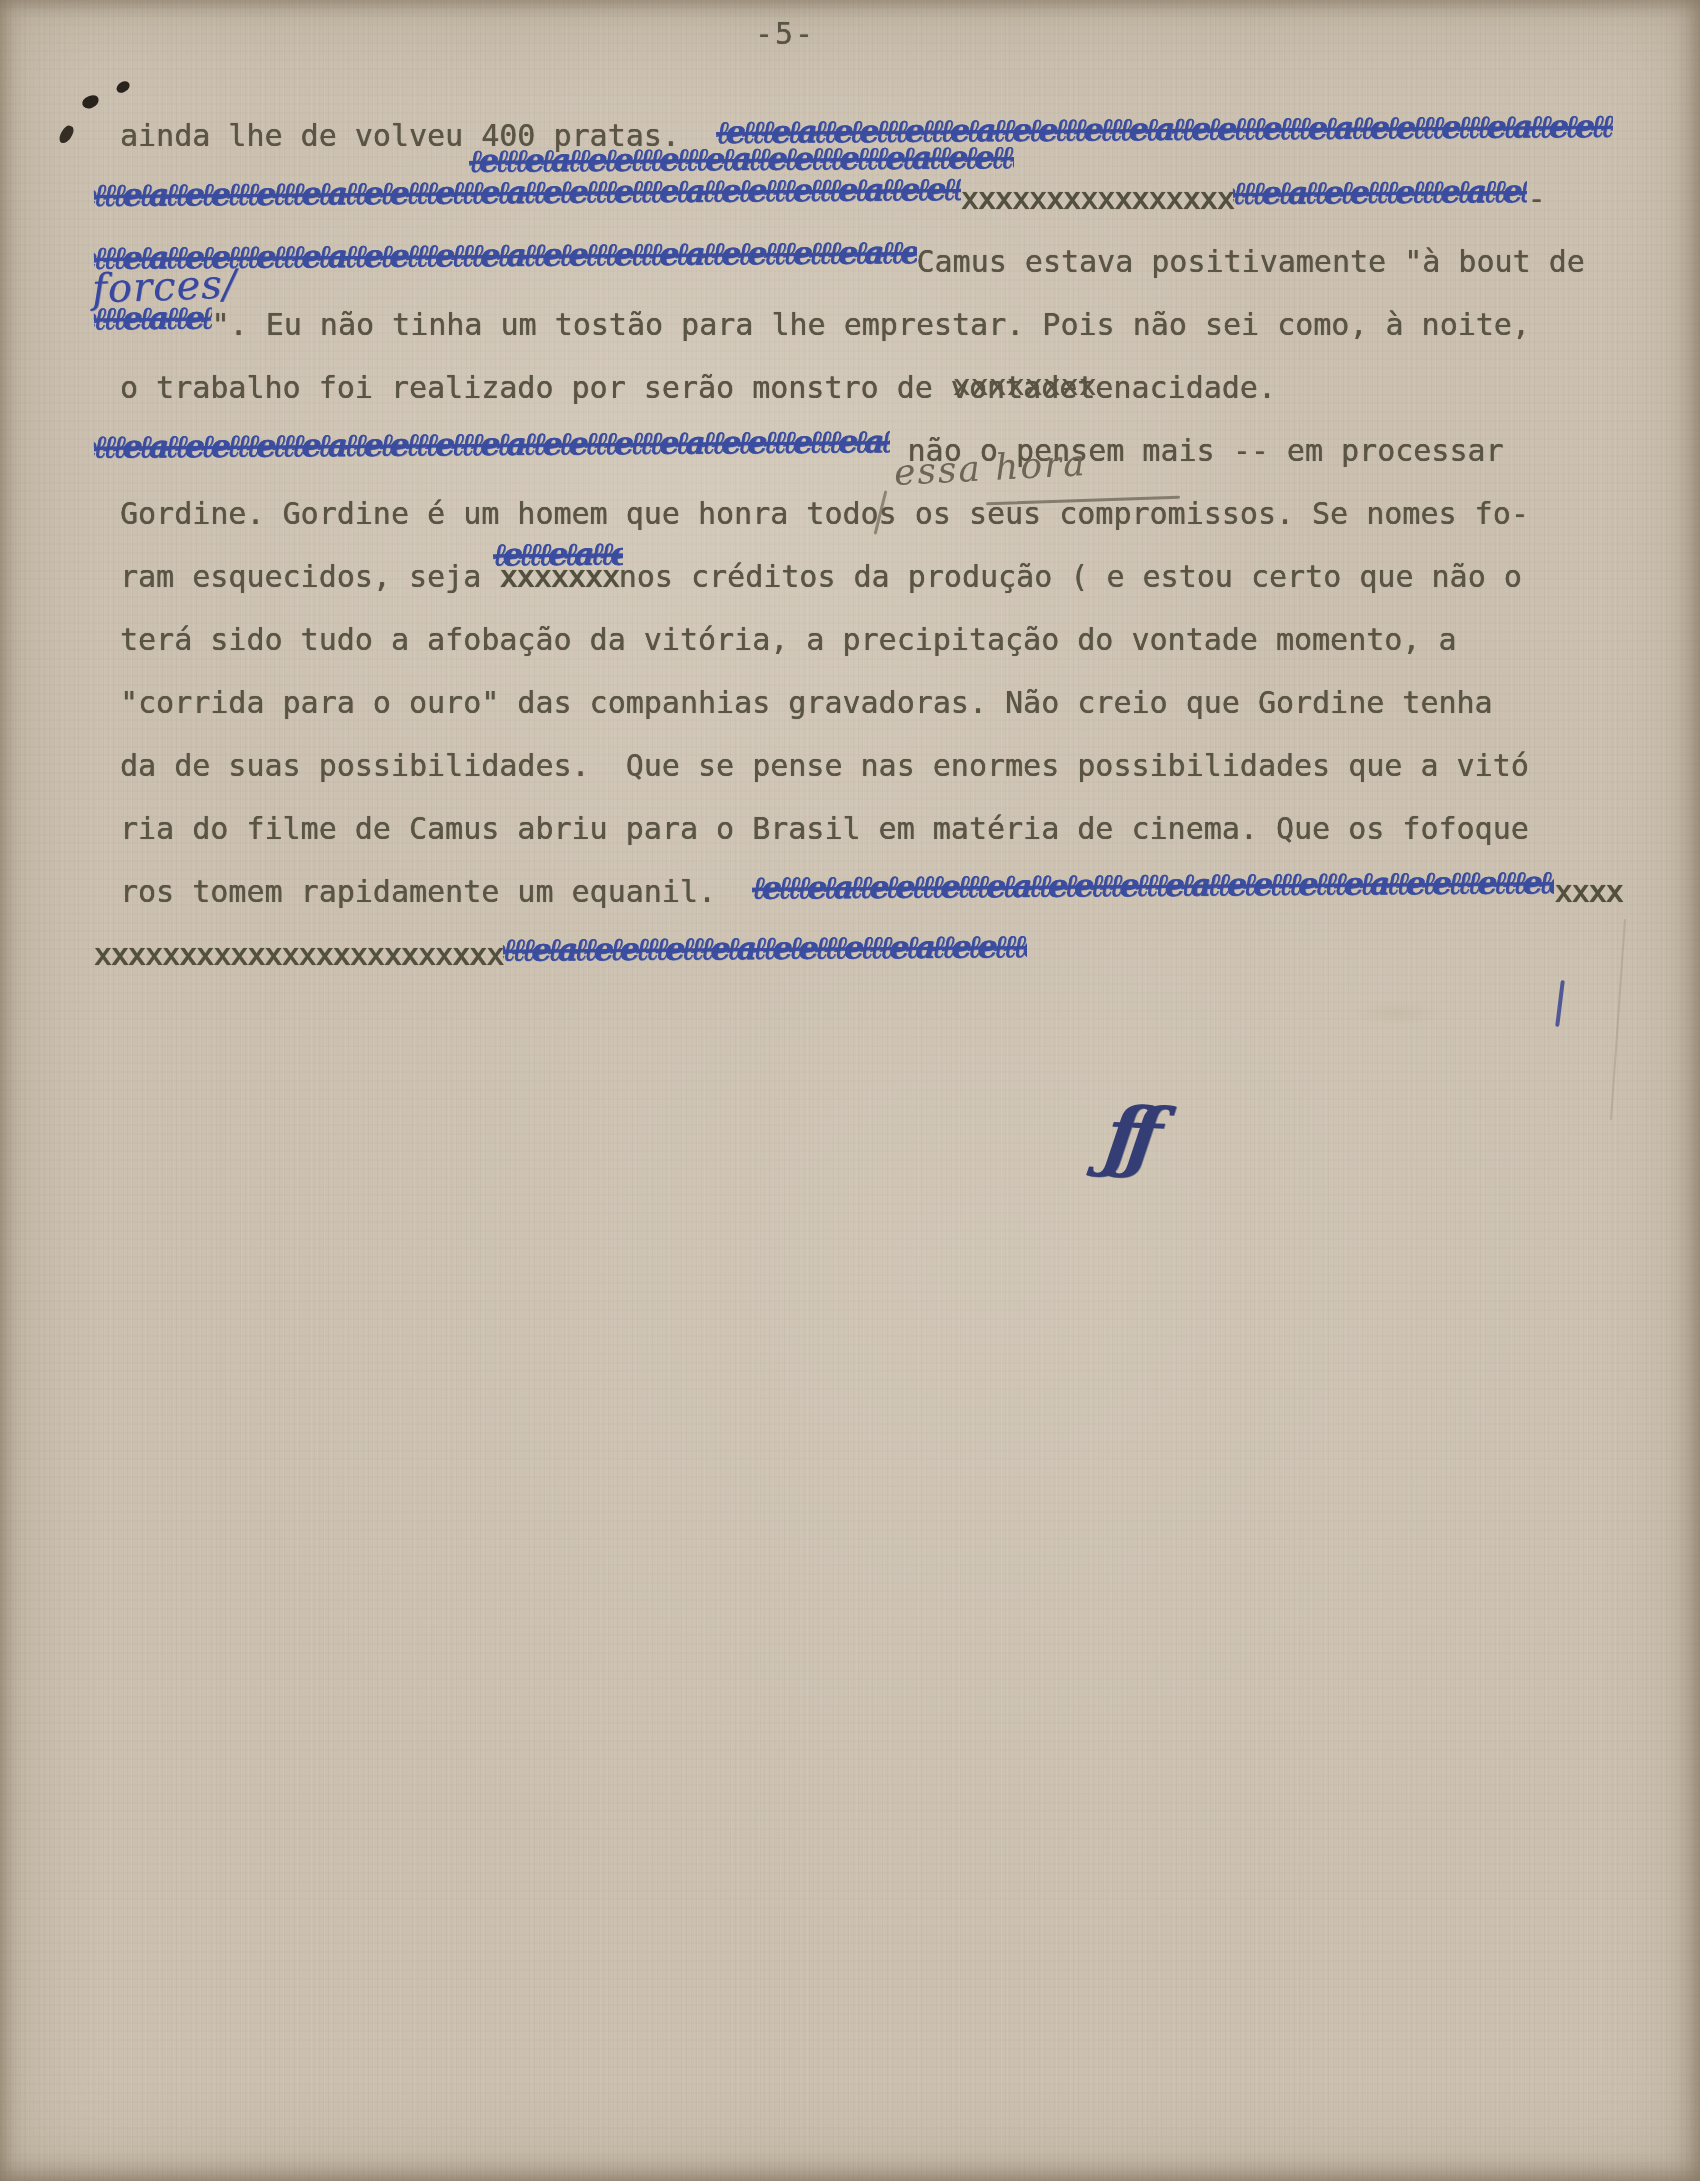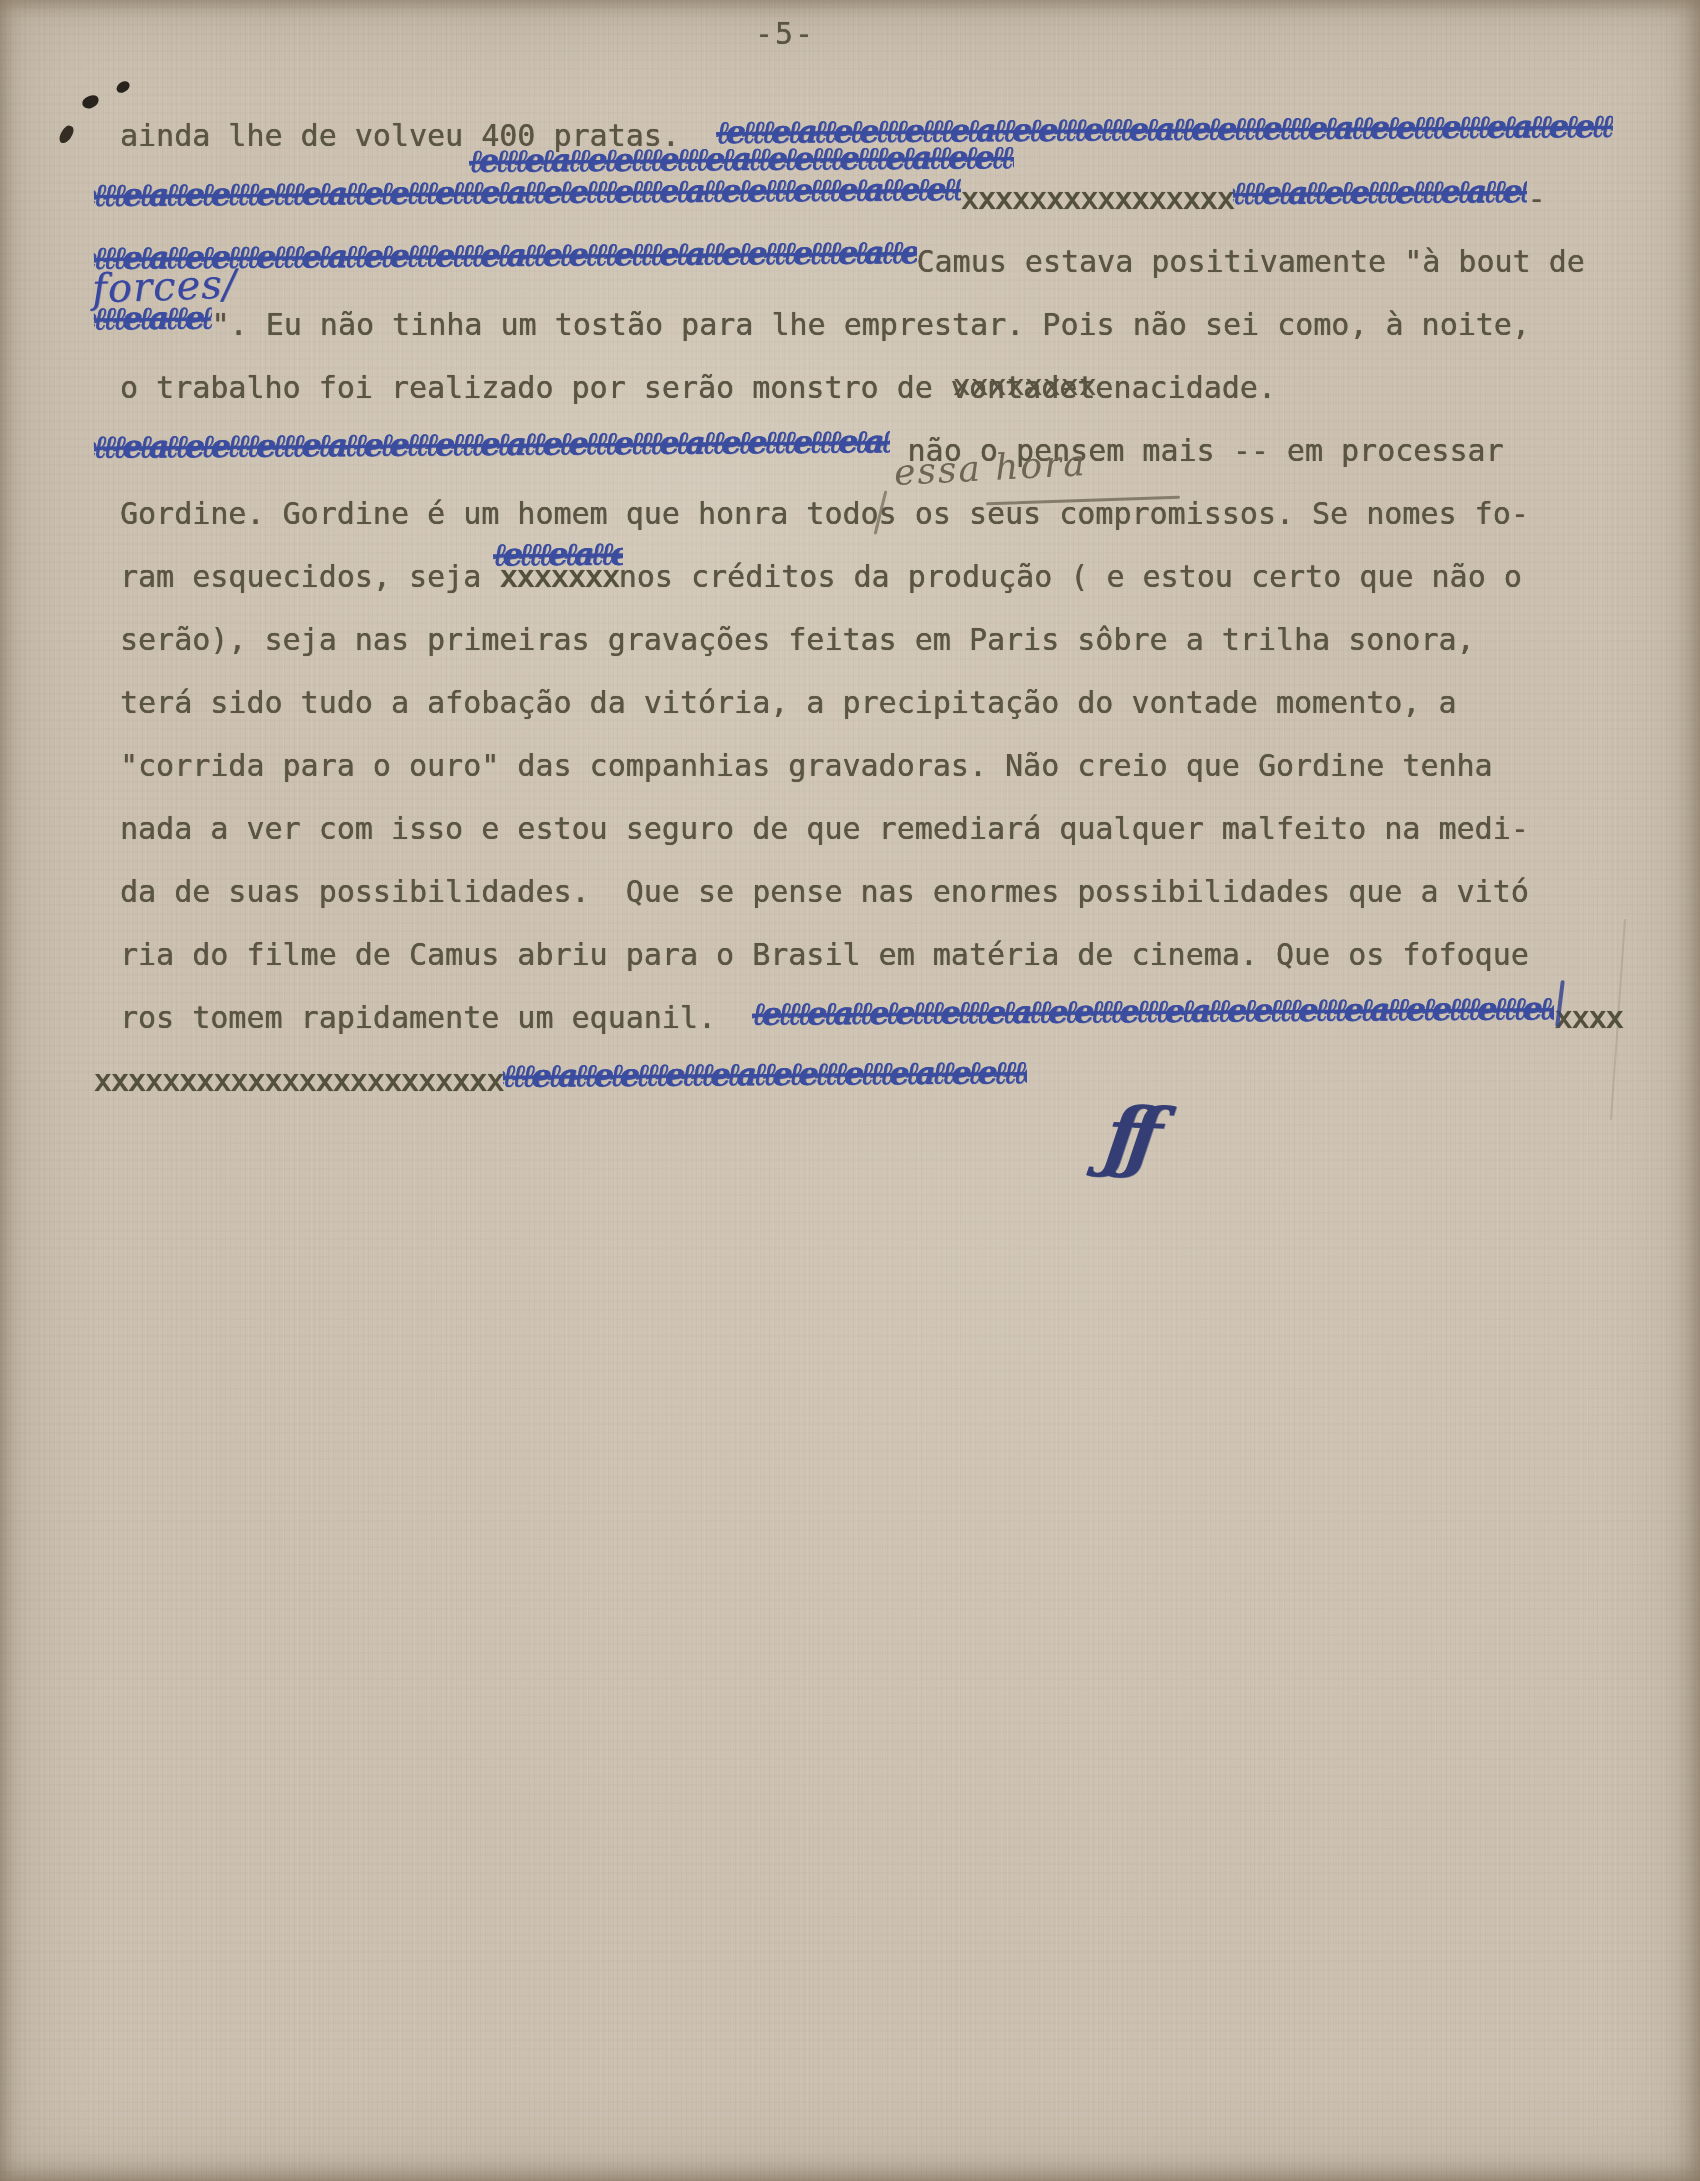--- a/index.html
+++ b/index.html
@@ -86,24 +86,22 @@
 
   <div class="body" id="doc-body">
       <div class="line"><span class="t">ainda lhe de volveu 400 pratas.  </span><span class="scr" style="width: 897px;">ℓeℓℓℓeℓaℓℓeℓeℓℓℓeℓℓℓeℓaℓℓeℓeℓℓℓeℓℓℓeℓaℓℓeℓeℓℓℓeℓℓℓeℓaℓℓeℓeℓℓℓeℓℓℓeℓaℓℓeℓeℓℓℓeℓℓℓeℓaℓℓeℓeℓℓℓe</span></div>
       <div class="line" style="text-indent: -26.5px;"><span class="scr" style="width: 867px;">ℓeℓℓℓeℓaℓℓeℓeℓℓℓeℓℓℓeℓaℓℓeℓeℓℓℓeℓℓℓeℓaℓℓeℓeℓℓℓeℓℓℓeℓaℓℓeℓeℓℓℓeℓℓℓeℓaℓℓeℓeℓℓℓeℓℓℓeℓaℓℓeℓeℓ</span><span class="t xxx">xxxxxxxxxxxxxxxx</span><span class="scr" style="width: 294px;">ℓeℓℓℓeℓaℓℓeℓeℓℓℓeℓℓℓeℓaℓℓeℓeℓℓ</span><span class="t">-</span></div>
       <div class="line" style="text-indent: -26.5px;"><span class="scr" style="width: 823px;">ℓeℓℓℓeℓaℓℓeℓeℓℓℓeℓℓℓeℓaℓℓeℓeℓℓℓeℓℓℓeℓaℓℓeℓeℓℓℓeℓℓℓeℓaℓℓeℓeℓℓℓeℓℓℓeℓaℓℓeℓeℓℓℓeℓℓℓeℓaℓ</span><span class="t">Camus estava positivamente "à bout de</span></div>
       <div class="line" style="text-indent: -26.5px;"><span class="scr" style="width: 118px;">ℓeℓℓℓeℓaℓℓeℓ</span><span class="t">". Eu não tinha um tostão para lhe emprestar. Pois não sei como, à noite,</span></div>
       <div class="line"><span class="t">o trabalho foi realizado por serão monstro de </span><span class="ovw"><span class="t">vontade</span><span class="t over">xxxxxxxx</span></span><span class="t">tenacidade.</span></div>
       <div class="line" style="text-indent: -26.5px;"><span class="scr" style="width: 796px;">ℓeℓℓℓeℓaℓℓeℓeℓℓℓeℓℓℓeℓaℓℓeℓeℓℓℓeℓℓℓeℓaℓℓeℓeℓℓℓeℓℓℓeℓaℓℓeℓeℓℓℓeℓℓℓeℓaℓℓeℓeℓℓℓeℓℓℓeℓ</span><span class="t"> não o pensem mais -- em processar</span></div>
       <div class="line"><span class="t">Gordine. Gordine é um homem que honra todos os seus compromissos. Se nomes fo-</span></div>
       <div class="line"><span class="t">ram esquecidos, seja </span><span class="ovw"><span class="t xxx">xxxxxxx</span><span class="scr over2" style="width: 130px;">ℓeℓℓℓeℓaℓℓeℓeℓ</span></span><span class="t">nos créditos da produção ( e estou certo que não o</span></div>
-      <div class="line"><span class="t">serão), seja nas primeiras gravações feitas em Paris sôbre a trilha sonora,</span></div>
       <div class="line"><span class="t">terá sido tudo a afobação da vitória, a precipitação do vontade momento, a</span></div>
       <div class="line"><span class="t">"corrida para o ouro" das companhias gravadoras. Não creio que Gordine tenha</span></div>
-      <div class="line"><span class="t">nada a ver com isso e estou seguro de que remediará qualquer malfeito na medi-</span></div>
       <div class="line"><span class="t">da de suas possibilidades.  Que se pense nas enormes possibilidades que a vitó</span></div>
       <div class="line"><span class="t">ria do filme de Camus abriu para o Brasil em matéria de cinema. Que os fofoque</span></div>
       <div class="line"><span class="t">ros tomem rapidamente um equanil.  </span><span class="scr" style="width: 802px;">ℓeℓℓℓeℓaℓℓeℓeℓℓℓeℓℓℓeℓaℓℓeℓeℓℓℓeℓℓℓeℓaℓℓeℓeℓℓℓeℓℓℓeℓaℓℓeℓeℓℓℓeℓℓℓeℓaℓℓeℓeℓℓℓeℓℓℓeℓ</span><span class="t xxx">xxxx</span></div>
       <div class="line" style="text-indent: -26.5px;"><span class="t xxx">xxxxxxxxxxxxxxxxxxxxxxxx</span><span class="scr" style="width: 524px;">ℓeℓℓℓeℓaℓℓeℓeℓℓℓeℓℓℓeℓaℓℓeℓeℓℓℓeℓℓℓeℓaℓℓeℓeℓℓℓeℓℓℓeℓaℓ</span></div>
     </div>
 
   <div class="scr abs-scr" style="width: 545px;">ℓeℓℓℓeℓaℓℓeℓeℓℓℓeℓℓℓeℓaℓℓeℓeℓℓℓeℓℓℓeℓaℓℓeℓeℓℓℓeℓℓℓeℓaℓℓe</div>
 
   <div class="hw forces">forces/</div>
 

